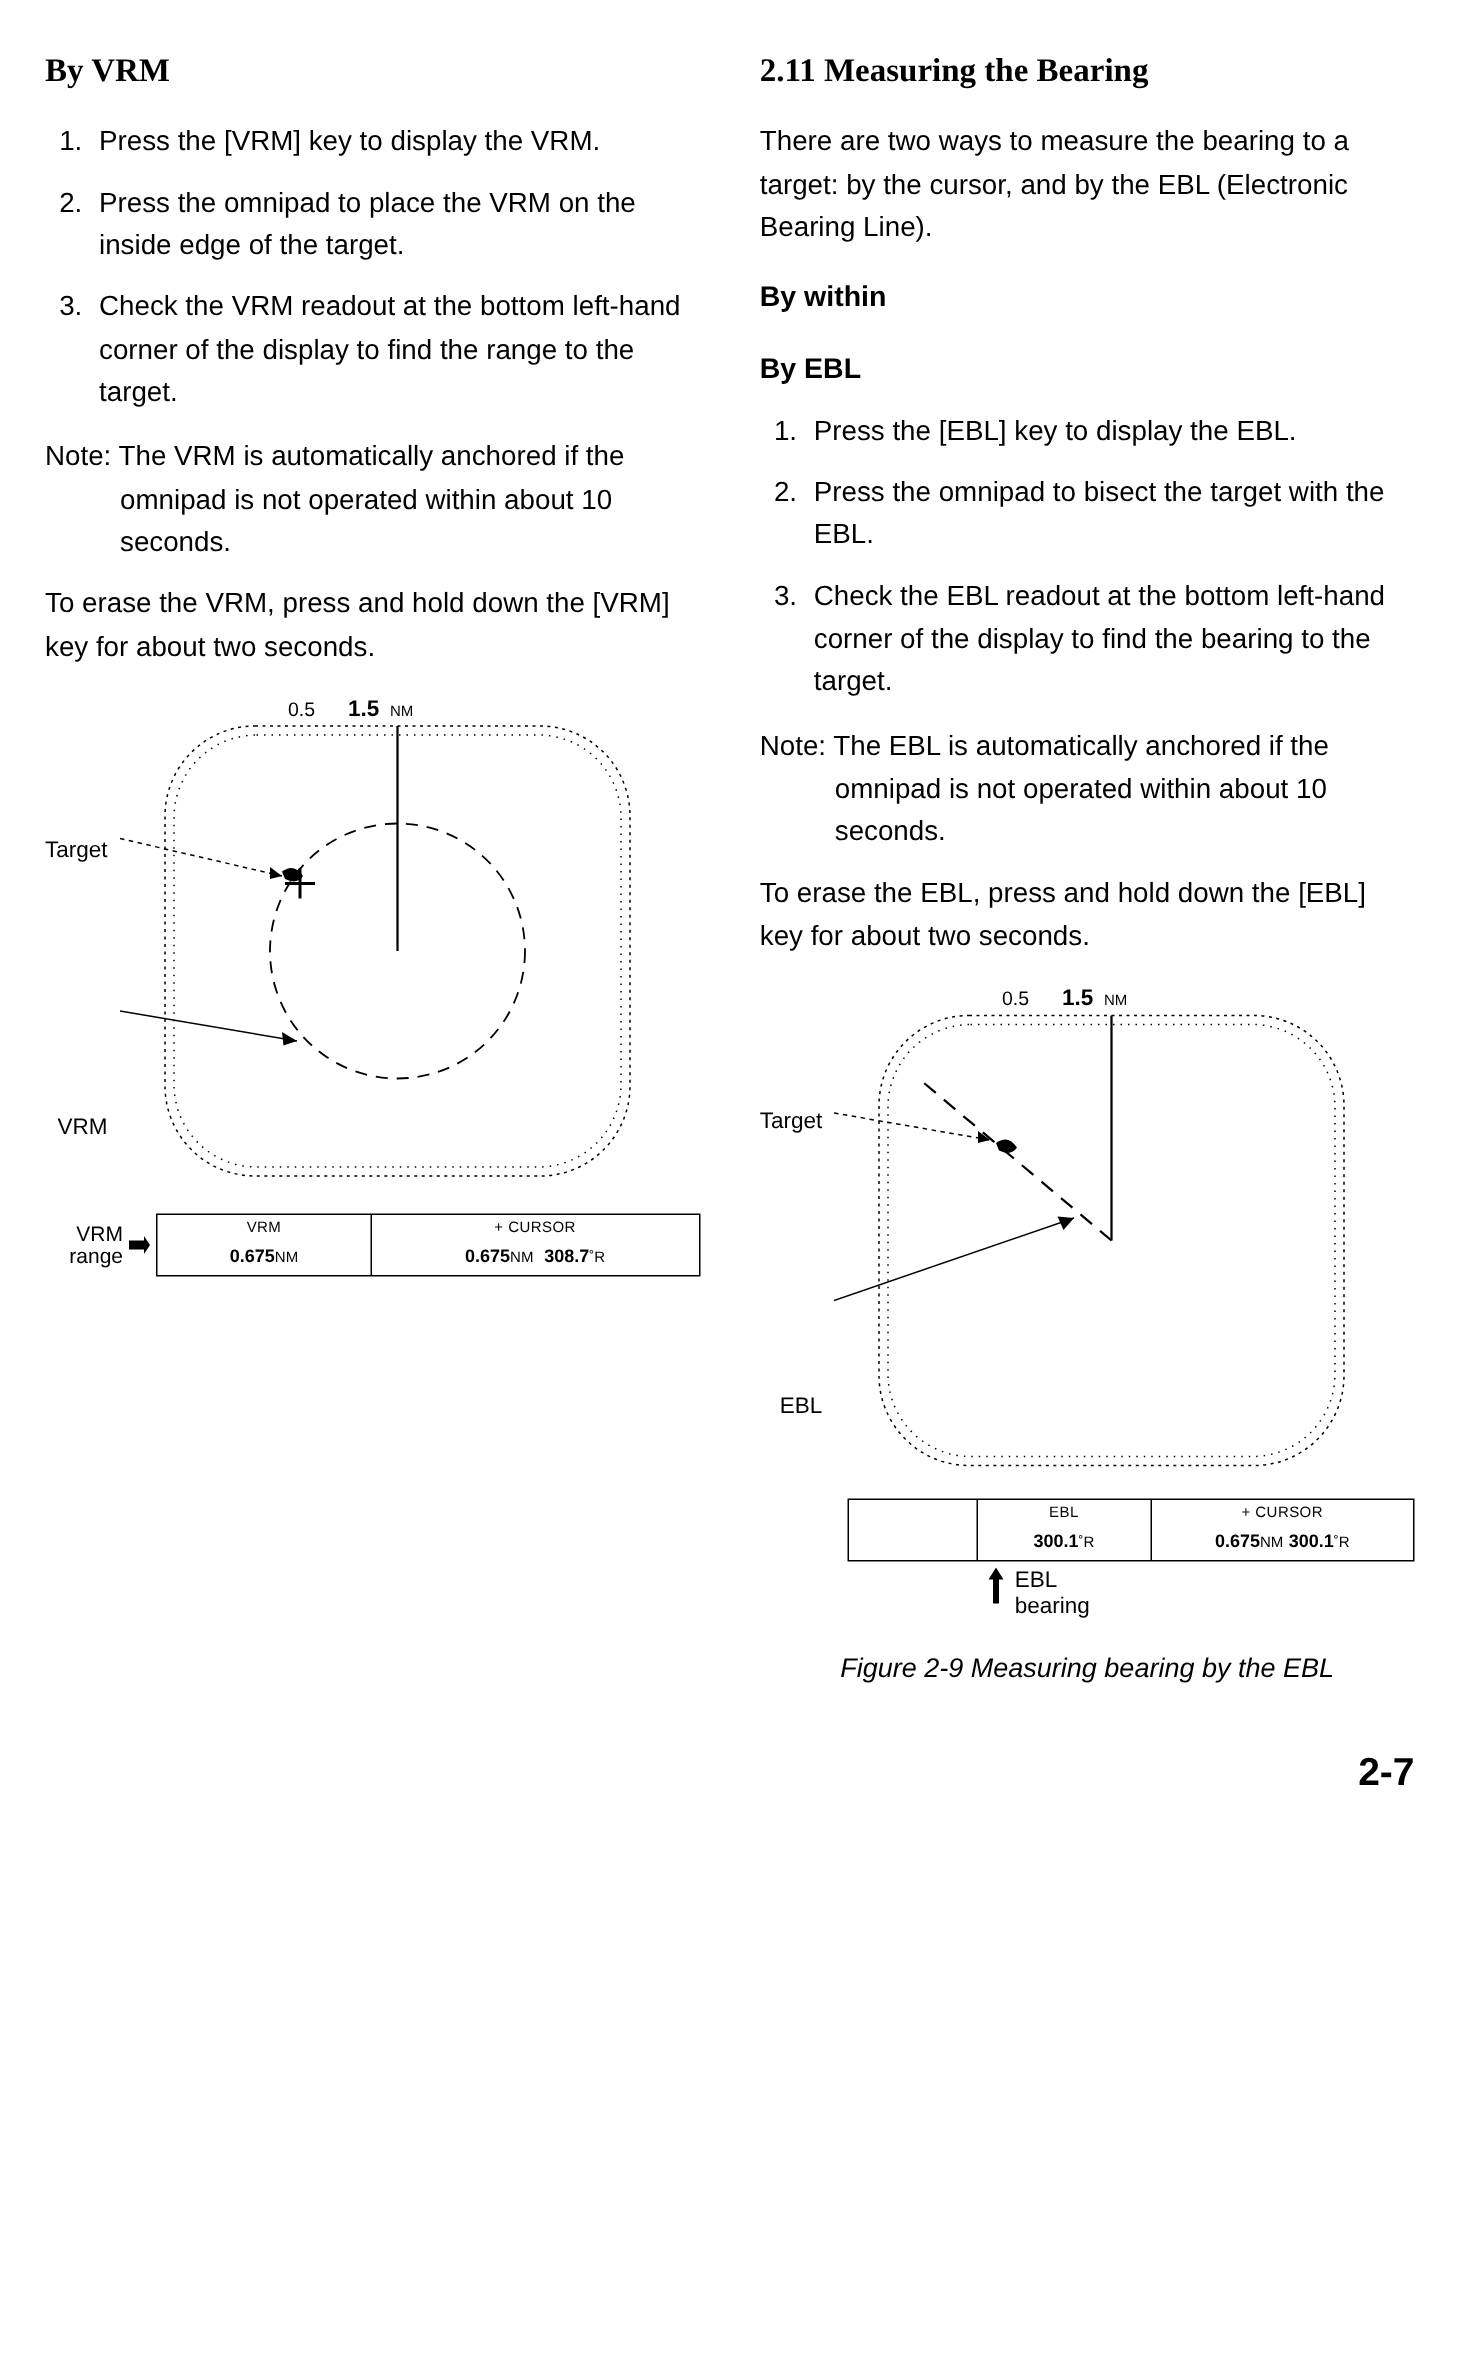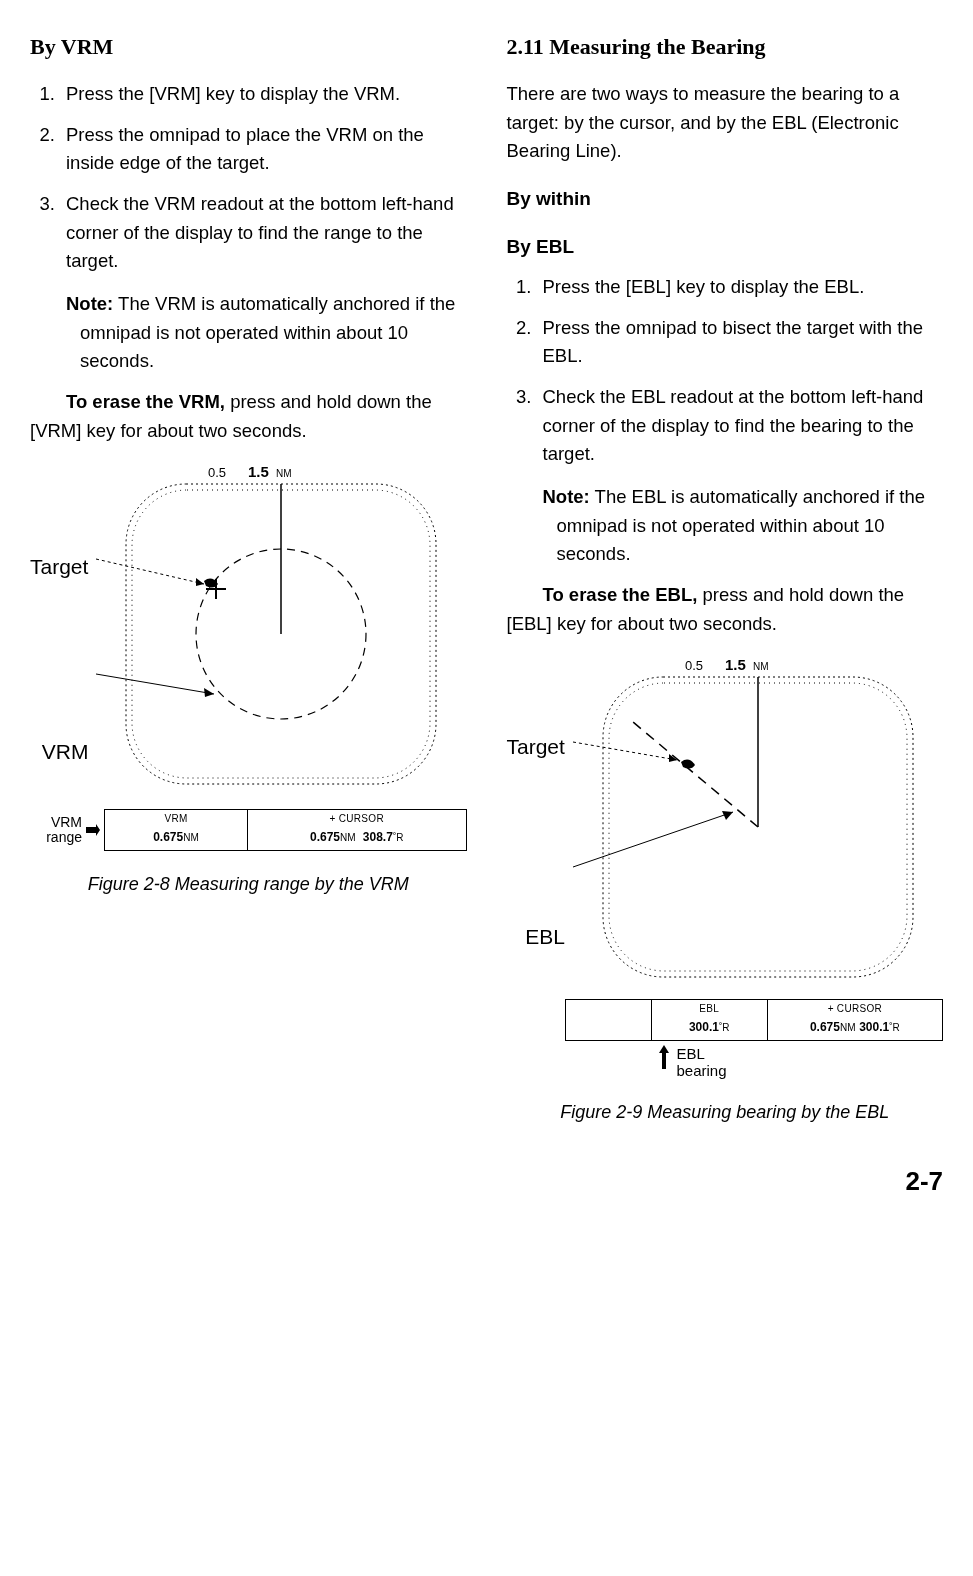--- a/index.html
+++ b/index.html
@@ -26,21 +26,21 @@
   }
   h3.subhead {
     font-size: 19px;
     font-weight: bold;
     margin: 18px 0 12px 0;
   }
   .para { margin: 0 0 14px 0; }
   ol { padding-left: 30px; margin: 0 0 14px 0; }
   ol li { padding-left: 6px; margin-bottom: 12px; }
   .note { margin: 0 0 12px 0; padding-left: 50px; text-indent: -50px; }
-  .bold { font-weight: bold; margin-left: 36px; }
+  .bold { font-weight: normal; }
   .figure-wrap {
     margin: 6px 0 10px 0;
     font-size: 14px;
   }
   .radar-box {
     display: flex;
     align-items: flex-start;
     gap: 8px;
   }
   .labels-left {
@@ -74,21 +74,21 @@
     margin: 20px 0 0 0;
     font-size: 18px;
   }
   .page-number {
     text-align: right;
     font-size: 26px;
     font-weight: bold;
     margin-top: 24px;
   }
   .label-inline {
-    font-size: 21px;
+    font-size: 15px;
   }
   svg text { font-family: Arial, Helvetica, sans-serif; }
 </style>
 </head>
 <body>
 
 <div class="columns">
 
   <div class="col">
     <h2 class="section-title">By VRM</h2>
@@ -150,21 +150,20 @@
             <div class="readout-tiny">VRM</div>
             <span class="readout-big">0.675</span><span class="readout-unit">NM</span>
           </div>
           <div class="readout-cell" style="flex:1.6;">
             <div class="readout-tiny">+ CURSOR</div>
             <span class="readout-big">0.675</span><span class="readout-unit">NM</span>&nbsp;&nbsp;<span class="readout-big">308.7</span><span class="readout-unit">˚R</span>
           </div>
         </div>
       </div>
 
-      <p class="caption">Figure 2-8 Measuring range by the VRM</p>
     </div>
   </div>
 
   <div class="col">
     <h2 class="section-title">2.11 Measuring the Bearing</h2>
     <p class="para">There are two ways to measure the bearing to a target: by the cursor, and by the EBL (Electronic Bearing Line).</p>
 
     <h3 class="subhead">By within</h3>
 
     <h3 class="subhead">By EBL</h3>

